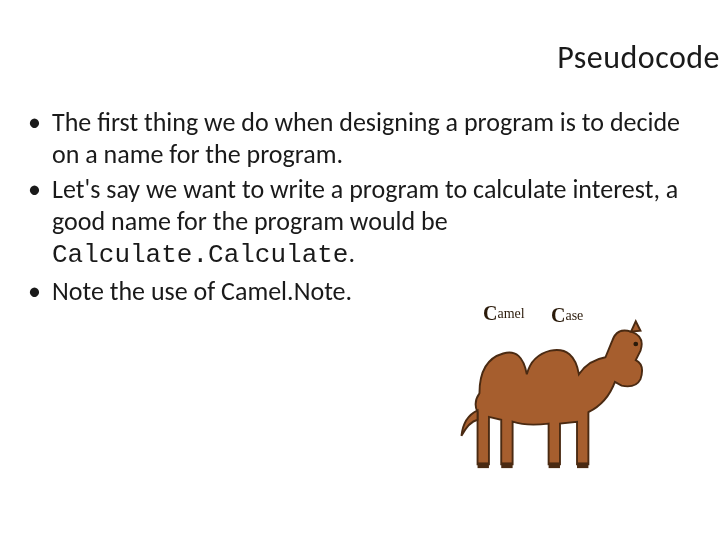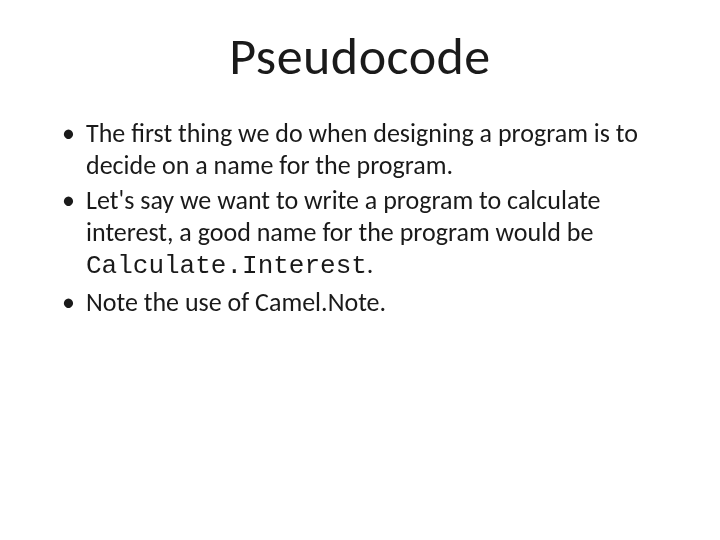--- a/index.html
+++ b/index.html
@@ -12,29 +12,29 @@
     color: #1a1a1a;
     overflow: hidden;
   }
   .slide {
     position: relative;
     width: 720px;
     height: 540px;
     box-sizing: border-box;
   }
   .title {
-    text-align: center;
-    font-size: 52px;
+    text-align: right;
+    font-size: 32px;
     font-weight: 400;
-    margin-top: 24px;
+    margin-top: 38px;
     margin-bottom: 30px;
     letter-spacing: 0.5px;
   }
   .content {
-    padding: 0 36px 0 62px;
+    padding: 0 36px 0 28px;
   }
   ul.bullets {
     list-style: none;
     padding: 0;
     margin: 0;
   }
   ul.bullets > li {
     position: relative;
     font-size: 26px;
     line-height: 1.22;
@@ -90,22 +90,76 @@
 <div class="slide">
 
   <h1 class="title">Pseudocode</h1>
 
   <div class="content">
     <ul class="bullets">
       <li>
         <span>The first thing we do when designing a program is to decide on a name for the program.</span>
       </li>
       <li>
-        <span>Let's say we want to write a program to calculate interest, a good name for the program would be </span><span class="code">Calculate.Interest</span><span>.</span>
+        <span>Let's say we want to write a program to calculate interest, a good name for the program would be </span><span class="code">Calculate.Calculate</span><span>.</span>
       </li>
       <li>
         <span>Note the use of Camel.Note.</span>
       </li>
     </ul>
   </div>
 
+  <div class="camel-wrap">
+    <div class="label-camel">
+      <span class="cap">C</span><span>amel</span>
+    </div>
+    <div class="label-case">
+      <span class="cap">C</span><span>ase</span>
+    </div>
+    <svg viewBox="0 0 220 190">
+      <g stroke-width="2" fill="#a65e2e">
+
+        <path d="M 35 90
+                 Q 35 55 60 48
+                 Q 80 42 85 70
+                 Q 90 50 110 45
+                 Q 135 40 140 70
+                 Q 150 55 168 52
+                 L 175 35
+                 Q 180 20 195 25
+                 Q 210 30 205 45
+                 L 200 55
+                 Q 210 60 205 75
+                 Q 200 85 185 82
+                 L 178 78
+                 Q 170 100 150 110
+                 L 150 165
+                 L 138 165
+                 L 138 120
+                 L 120 122
+                 L 120 165
+                 L 108 165
+                 L 108 122
+                 Q 85 125 70 120
+                 L 70 165
+                 L 58 165
+                 L 58 118
+                 L 45 115
+                 L 45 165
+                 L 33 165
+                 L 33 110
+                 Q 28 100 35 90 Z" stroke="#4a2a12"></path>
+
+        <path d="M 195 25 L 200 14 L 205 24 Z" stroke="#4a2a12"></path>
+
+        <path d="M 33 108 Q 18 115 16 135 Q 24 120 33 118 Z" stroke="#4a2a12"></path>
+      </g>
+
+      <circle cx="200" cy="38" r="2.5" fill="#2a1a0a"></circle>
+
+      <rect x="33" y="163" width="12" height="6" fill="#4a2a12"></rect>
+      <rect x="58" y="163" width="12" height="6" fill="#4a2a12"></rect>
+      <rect x="108" y="163" width="12" height="6" fill="#4a2a12"></rect>
+      <rect x="138" y="163" width="12" height="6" fill="#4a2a12"></rect>
+    </svg>
+  </div>
 
 </div>
 
 </body></html>

